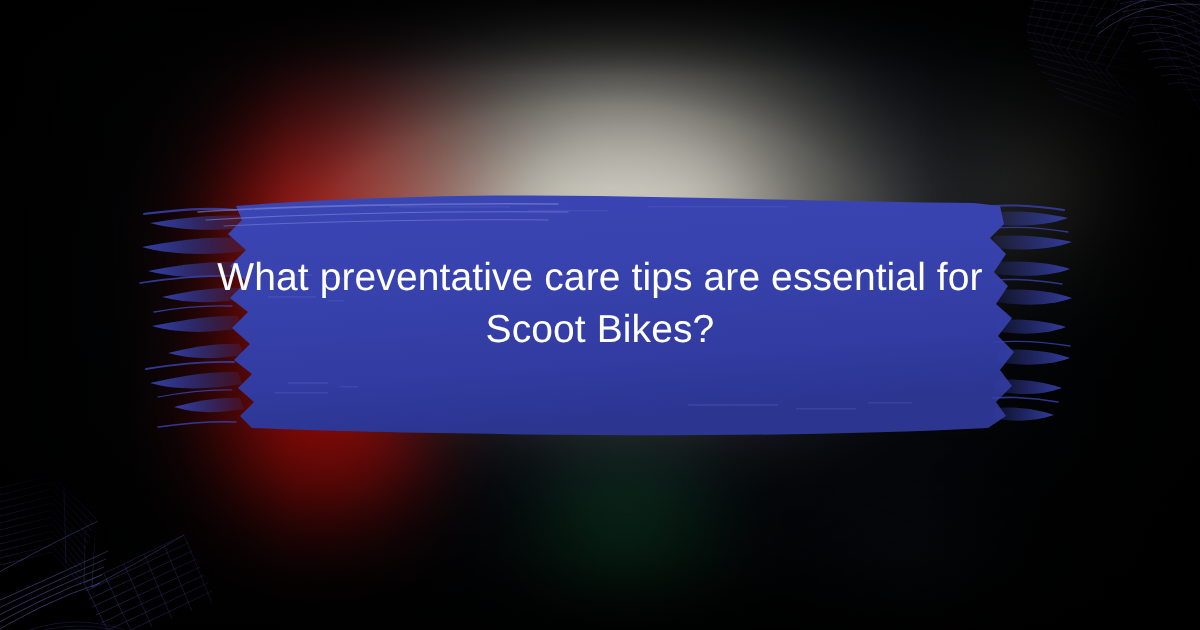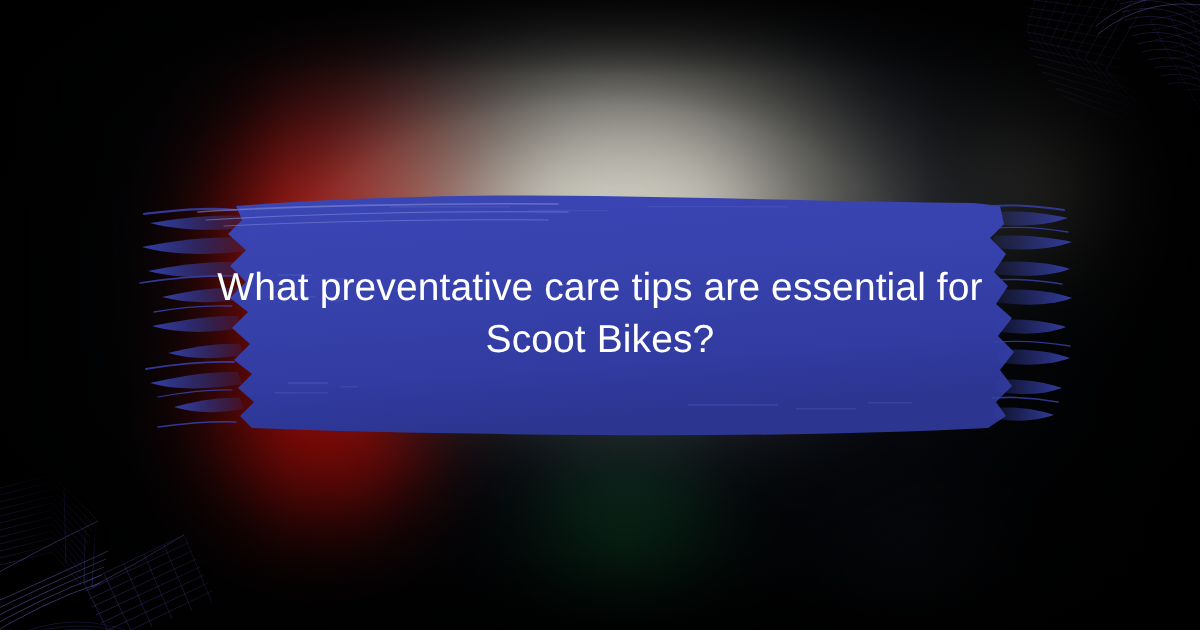--- a/index.html
+++ b/index.html
@@ -84,21 +84,21 @@
     position: absolute;
     inset: 0;
     width: 100%;
     height: 100%;
   }
 
   
   .headline {
     position: absolute;
     left: 190px;
-    top: 262px;
+    top: 252px;
     width: 820px;
     text-align: center;
     color: #ffffff;
     font-family: "Liberation Sans", sans-serif;
     font-size: 39px;
     font-weight: 400;
     line-height: 52px;
     letter-spacing: 0.1px;
     white-space: pre-line;
     text-rendering: geometricPrecision;

